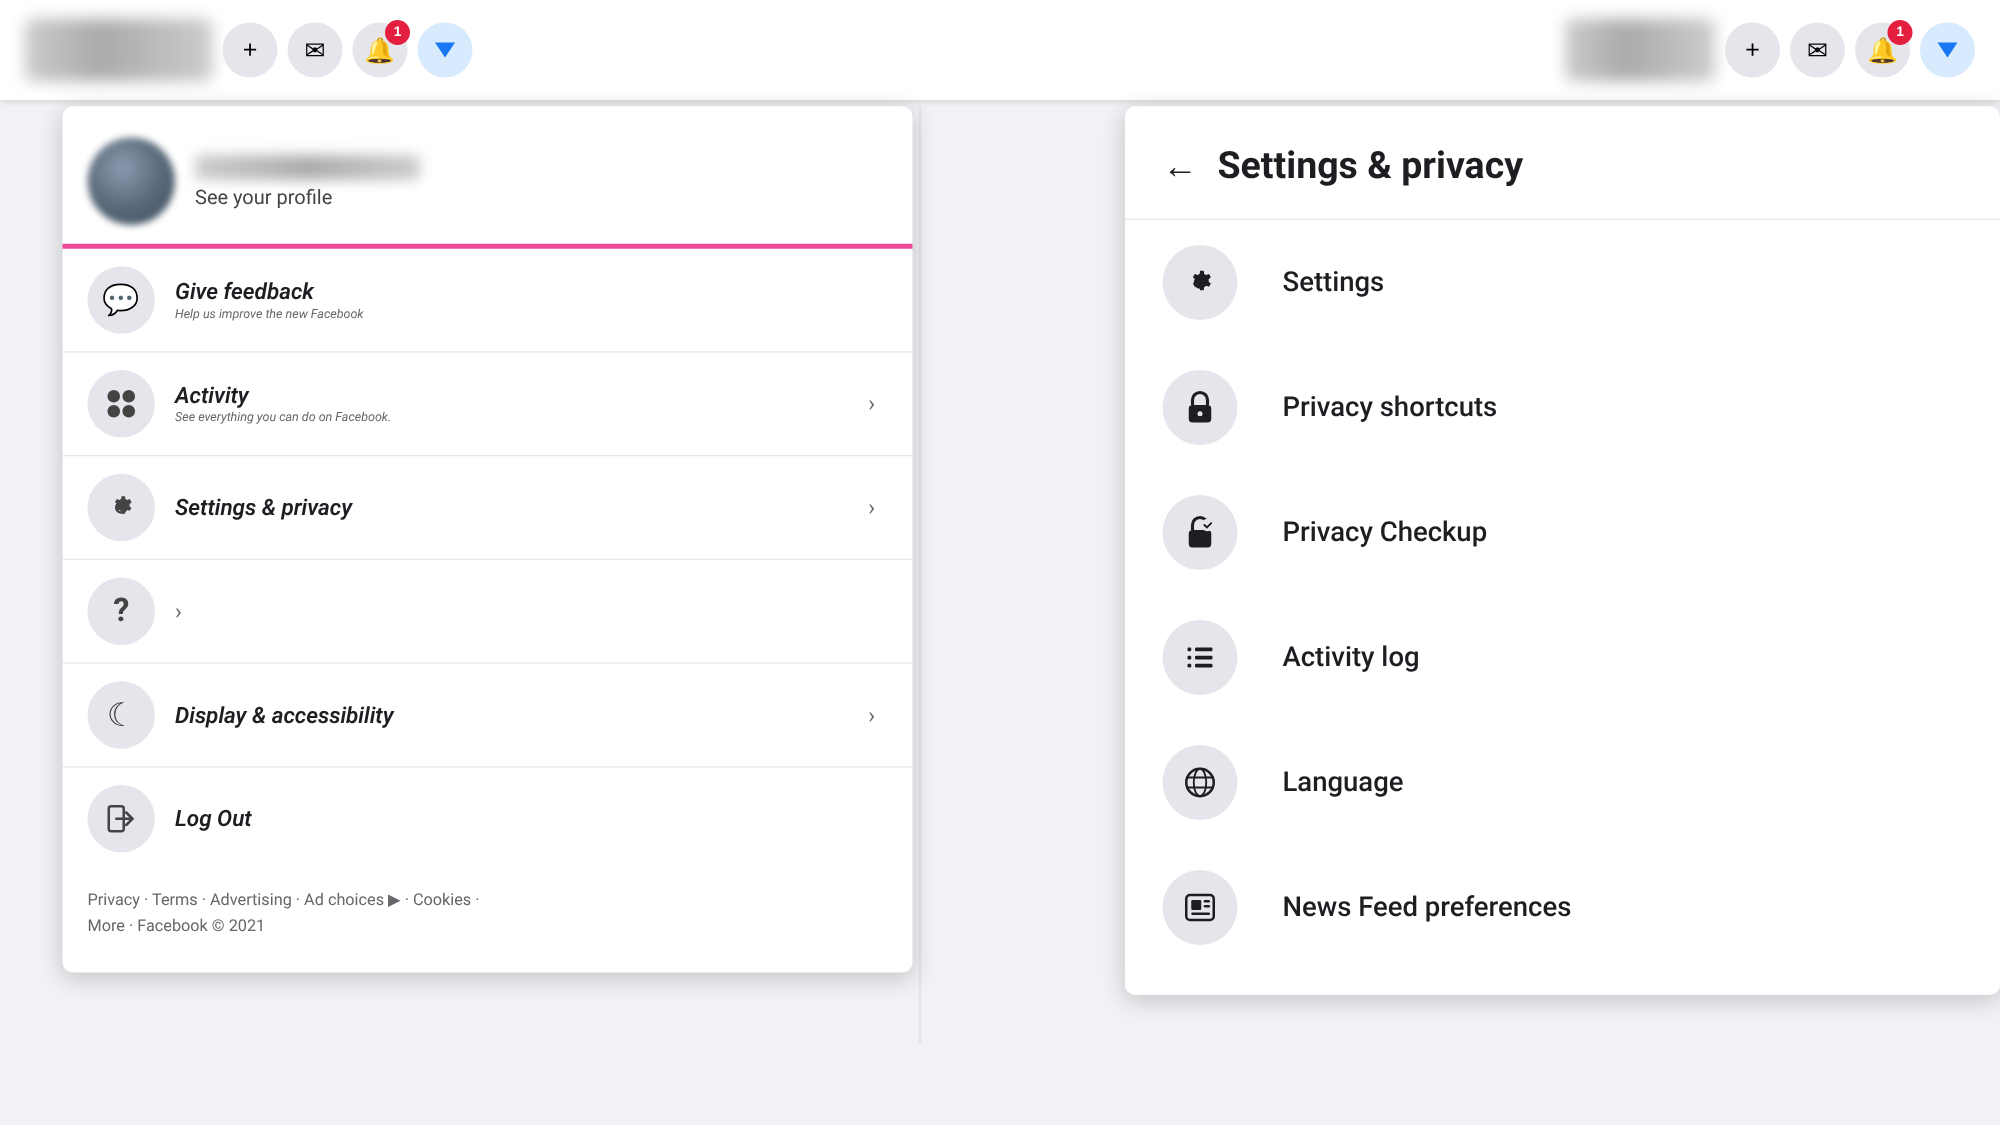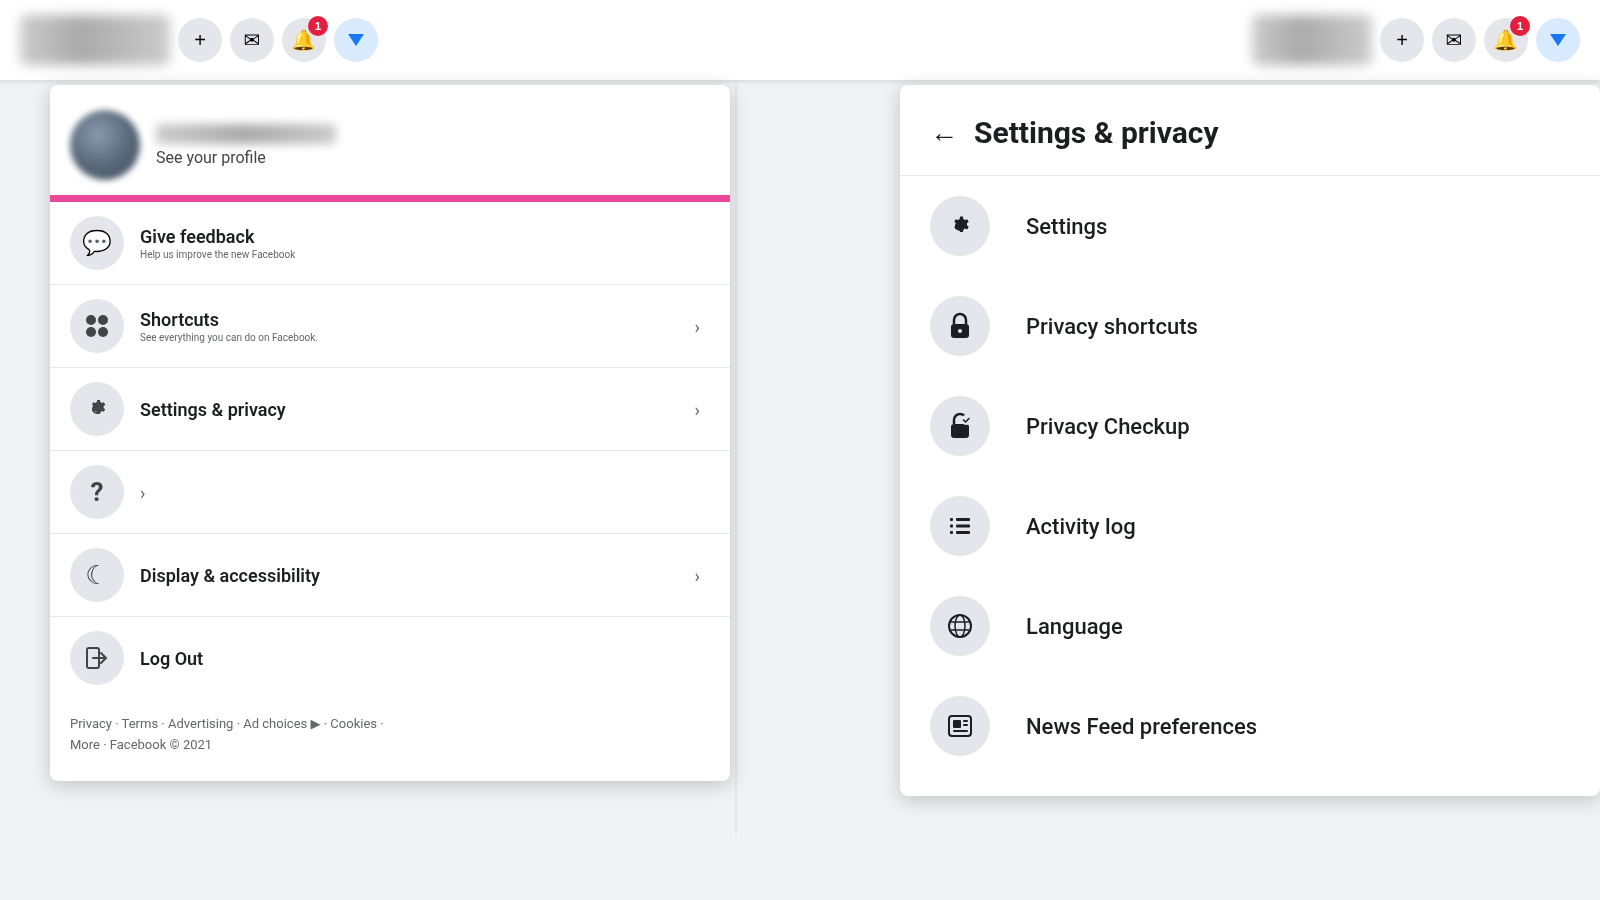--- a/index.html
+++ b/index.html
@@ -102,21 +102,21 @@
       box-shadow: 0 4px 20px rgba(0,0,0,0.2);
       padding: 10px 0 20px 0;
       z-index: 100;
     }
 
     .profile-section {
       display: flex;
       align-items: center;
       padding: 15px 20px 15px 20px;
       gap: 16px;
-      border-bottom: 7px solid #ec4899;
+      border-bottom: 4px solid #ec4899;
     }
     .profile-avatar {
       width: 70px;
       height: 70px;
       border-radius: 50%;
       background: radial-gradient(circle at 40% 35%, #8a9bb0, #5a6a7a, #3a4a5a);
       filter: blur(3px);
       flex-shrink: 0;
     }
     .profile-info {
@@ -156,20 +156,21 @@
       background: #e4e6eb;
       display: flex;
       align-items: center;
       justify-content: center;
       font-size: 24px;
       flex-shrink: 0;
     }
 
     .menu-text {
       flex: 1;
+      font-style: italic;
     }
     .menu-title {
       font-size: 18px;
       font-weight: 600;
       color: #1c1e21;
     }
     .menu-subtitle {
       font-size: 10px;
       color: #65676b;
       margin-top: 2px;
@@ -321,21 +322,21 @@
   <div class="menu-item">
     <div class="menu-icon-circle">
       <svg width="28" height="28" viewBox="0 0 28 28" fill="none">
         <circle cx="8" cy="8" r="5" fill="#444"></circle>
         <circle cx="20" cy="8" r="5" fill="#444"></circle>
         <circle cx="8" cy="20" r="5" fill="#444"></circle>
         <circle cx="20" cy="20" r="5" fill="#444"></circle>
       </svg>
     </div>
     <div class="menu-text">
-      <div class="menu-title">Shortcuts</div>
+      <div class="menu-title">Activity</div>
       <div class="menu-subtitle">See everything you can do on Facebook.</div>
     </div>
     <span class="menu-chevron">›</span>
   </div>
 
   <div class="menu-item">
     <div class="menu-icon-circle">
       <svg width="28" height="28" viewBox="0 0 28 28" fill="none">
         <path d="M14 9a5 5 0 100 10A5 5 0 0014 9zm0 8a3 3 0 110-6 3 3 0 010 6z" fill="#444"></path>
         <path d="M22.2 9.6l-1.4-2.4-2.1.7c-.4-.3-.9-.6-1.4-.8L17 5h-2.8l-.3 2.1c-.5.2-1 .5-1.4.8l-2.1-.7-1.4 2.4 1.6 1.4c0 .3-.1.6-.1.9s0 .6.1.9L9 14.3l1.4 2.4 2.1-.7c.4.3.9.6 1.4.8l.3 2.2H17l.3-2.2c.5-.2 1-.5 1.4-.8l2.1.7 1.4-2.4-1.6-1.4c0-.3.1-.6.1-.9s0-.6-.1-.9l1.6-1.2z" fill="#444"></path>

